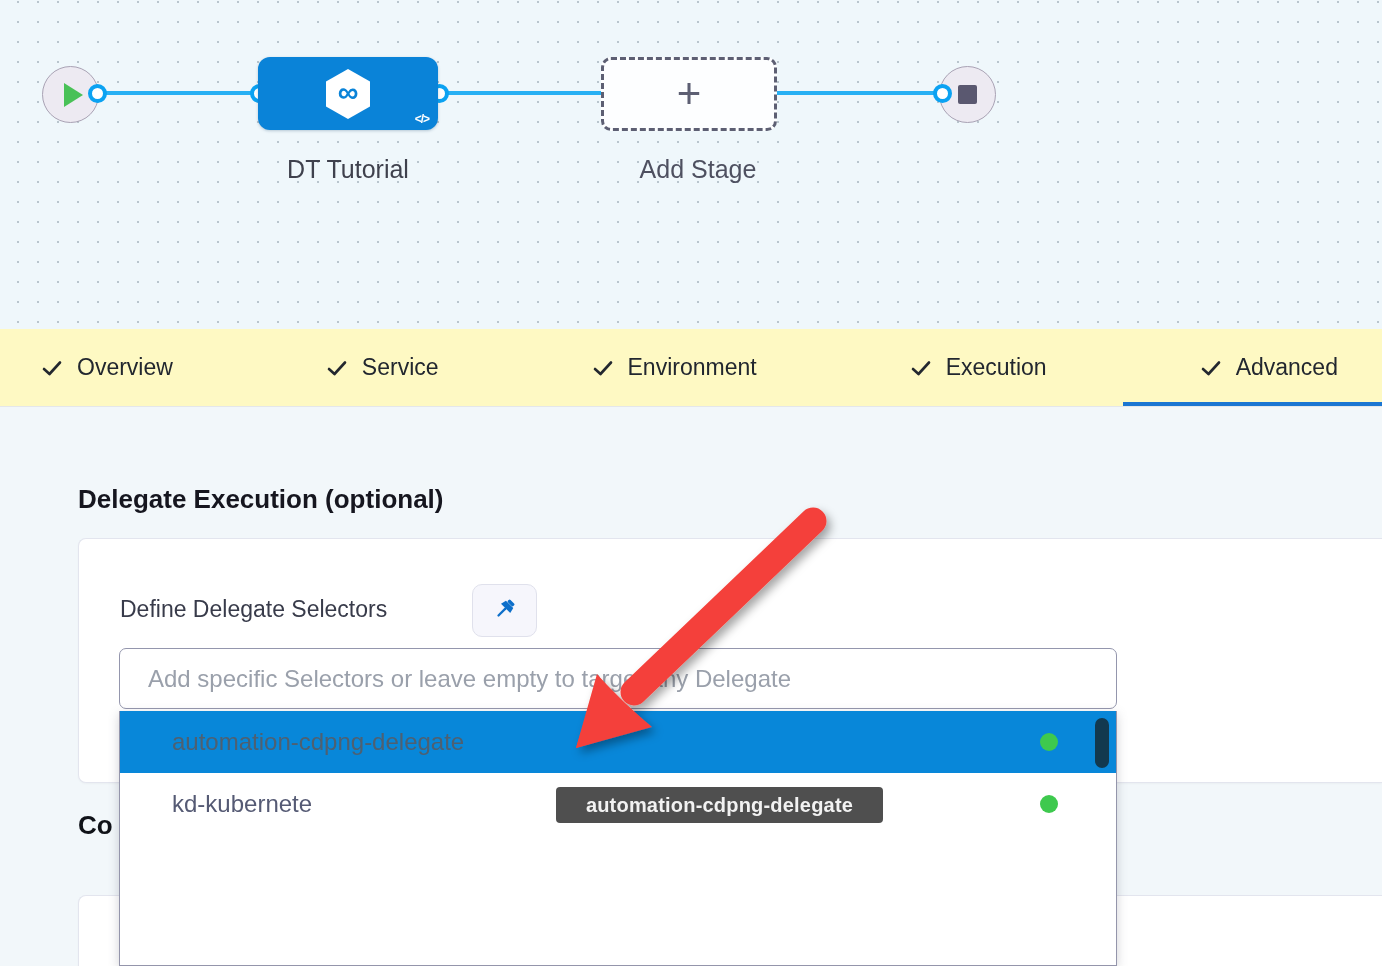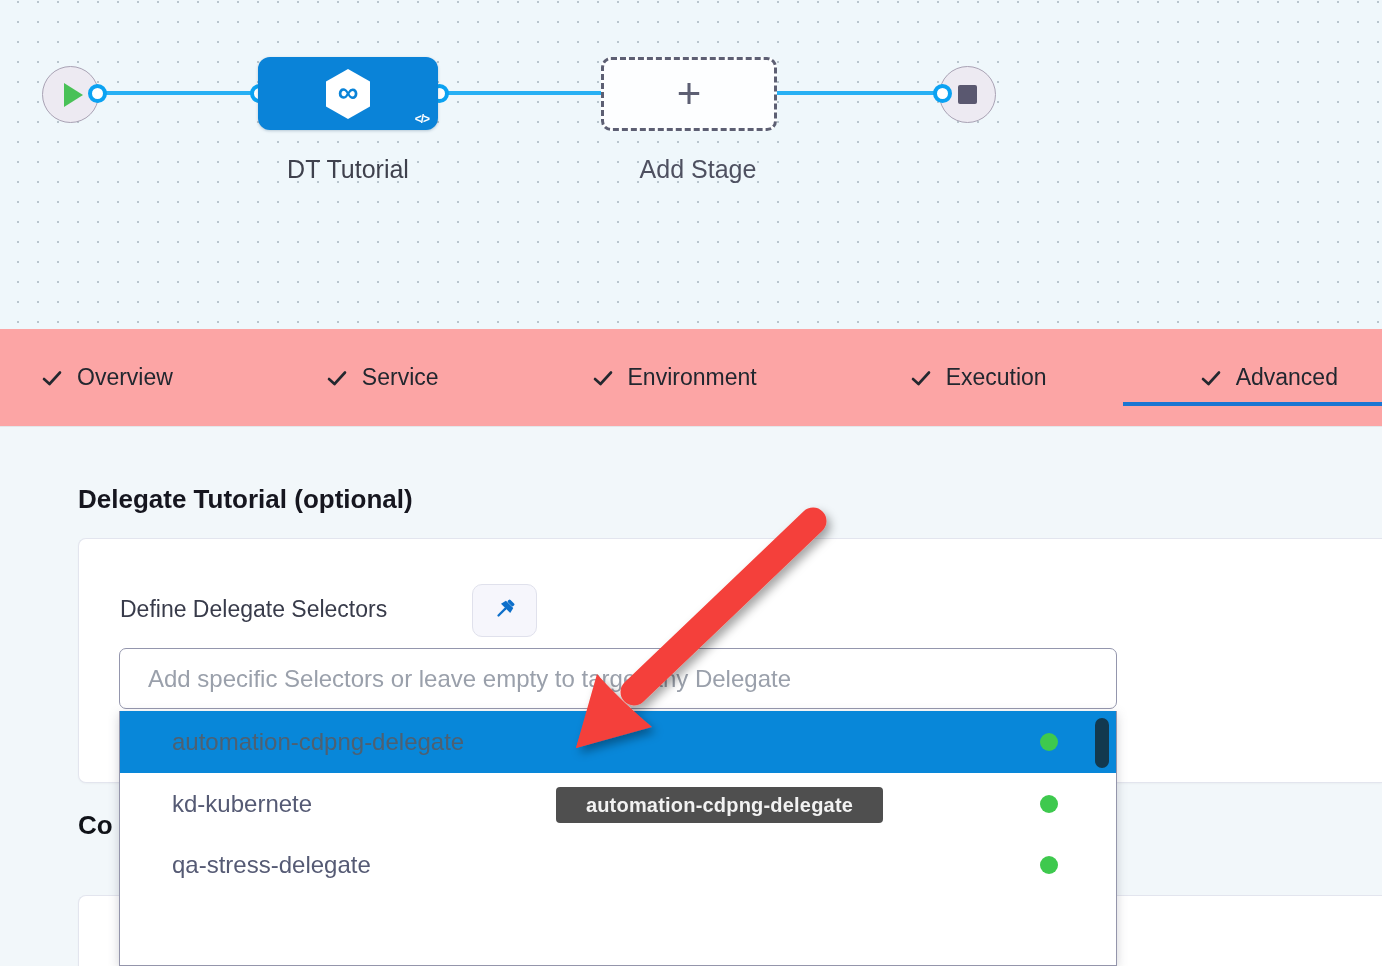--- a/index.html
+++ b/index.html
@@ -57,21 +57,21 @@
     color:#5d5f73;font-size:42px;font-weight:200;line-height:1;
   }
   .node-label{
     top:155px;text-align:center;font-size:25px;color:#44465a;z-index:4;
   }
   #stage-label{left:258px;width:180px;color:#3f414d;}
   #add-stage-label{left:610px;width:176px;color:#4e5060;}
 
   
   #tabbar{
-    left:0;top:329px;width:1382px;height:98px;background:#fca5a5;
+    left:0;top:329px;width:1382px;height:78px;background:#fef9c3;
     border-bottom:1px solid #e4e7ea;display:flex;align-items:center;
     justify-content:space-between;padding:0 44px 0 40px;box-sizing:border-box;
   }
   .tab{display:flex;align-items:center;gap:13px;cursor:pointer;}
   .tab .lbl{font-size:23px;color:#22272f;font-weight:500;}
   .tab.active .lbl{font-weight:400;}
   .check-icon{display:flex;}
   #active-underline{
     left:1123px;top:402px;width:259px;height:4px;background:#1b76d2;z-index:3;
   }
@@ -213,21 +213,21 @@
     <span class="check-icon">
       <svg width="24" height="24" viewBox="0 0 24 24">
           <polyline points="4,13 9.5,18 20,6.5" fill="none" stroke="#23282f" stroke-width="2.6" stroke-linecap="round" stroke-linejoin="round"></polyline>
         </svg>
     </span>
     <span class="lbl">Advanced</span>
   </div>
 </div>
 <div id="active-underline" class="abs"></div>
 
-<div id="section-title" class="abs">Delegate Tutorial (optional)</div>
+<div id="section-title" class="abs">Delegate Execution (optional)</div>
 
 <div id="card1" class="abs"></div>
 
 <div id="define-label" class="abs">Define Delegate Selectors</div>
 
 <div id="pin-button" class="abs">
   <span>
     <svg width="26" height="26" viewBox="0 0 24 24">
       <g transform="rotate(45 12 12)" fill="#0d6fca" stroke="#0d6fca">
         <rect x="8.5" y="2.5" width="7" height="3.2" rx="1.2" stroke="none"></rect>
@@ -240,24 +240,20 @@
 
 <input id="selector-input" class="abs" type="text" placeholder="Add specific Selectors or leave empty to target any Delegate" style="">
 
 <div id="dropdown" class="abs">
   <div class="dd-item highlighted">
     <span>automation-cdpng-delegate</span>
     <span class="status-dot"></span>
   </div>
   <div class="dd-item">
     <span>kd-kubernete</span>
-    <span class="status-dot"></span>
-  </div>
-  <div class="dd-item">
-    <span>qa-stress-delegate</span>
     <span class="status-dot"></span>
   </div>
   <div id="dd-scrollthumb"></div>
 </div>
 
 <div id="partial-heading" class="abs">Co</div>
 <div id="card2" class="abs"></div>
 
 <div id="tooltip" class="abs">
   <span>automation-cdpng-delegate</span>

